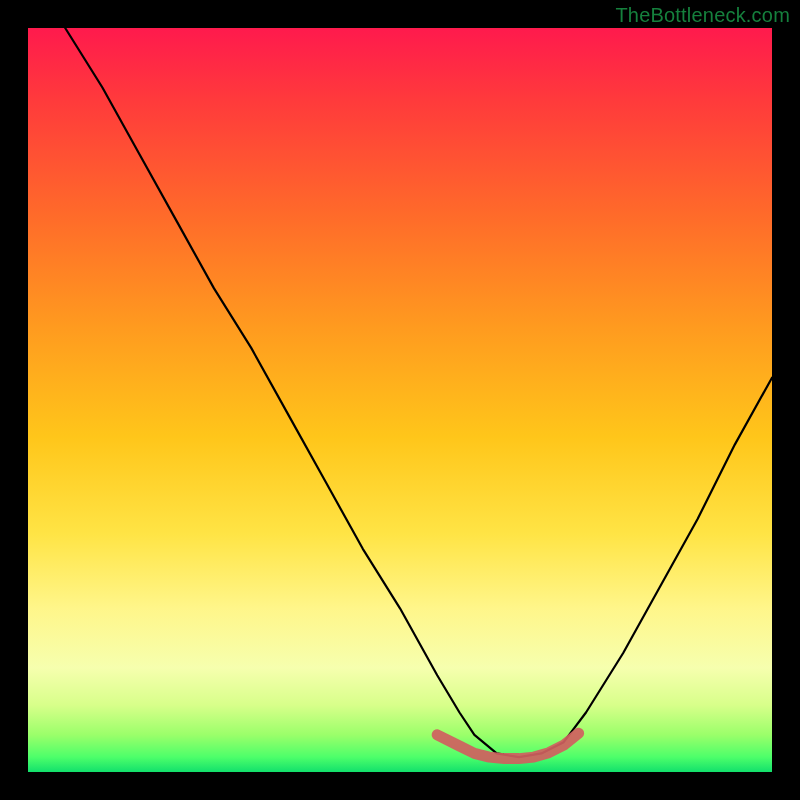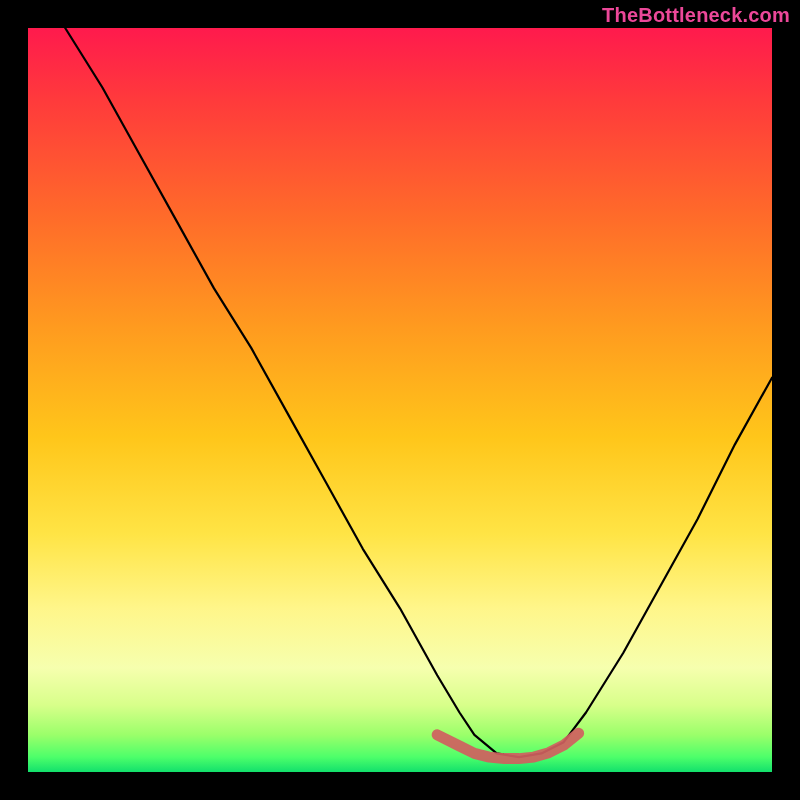--- a/index.html
+++ b/index.html
@@ -39,23 +39,23 @@
       #d8ff8a 91%,
       #9bff6a 95%,
       #4dff6a 98%,
       #12e06c 100%
     );
   }
   .watermark {
     position: absolute;
     top: 4px;
     right: 10px;
-    color: #ec4899;
+    color: #15803d;
     font-size: 20px;
-    font-weight: 700;
+    font-weight: 400;
     letter-spacing: 0.2px;
     user-select: none;
   }
   svg.curve {
     position: absolute;
     top: 0;
     left: 0;
     width: 744px;
     height: 744px;
     overflow: visible;

